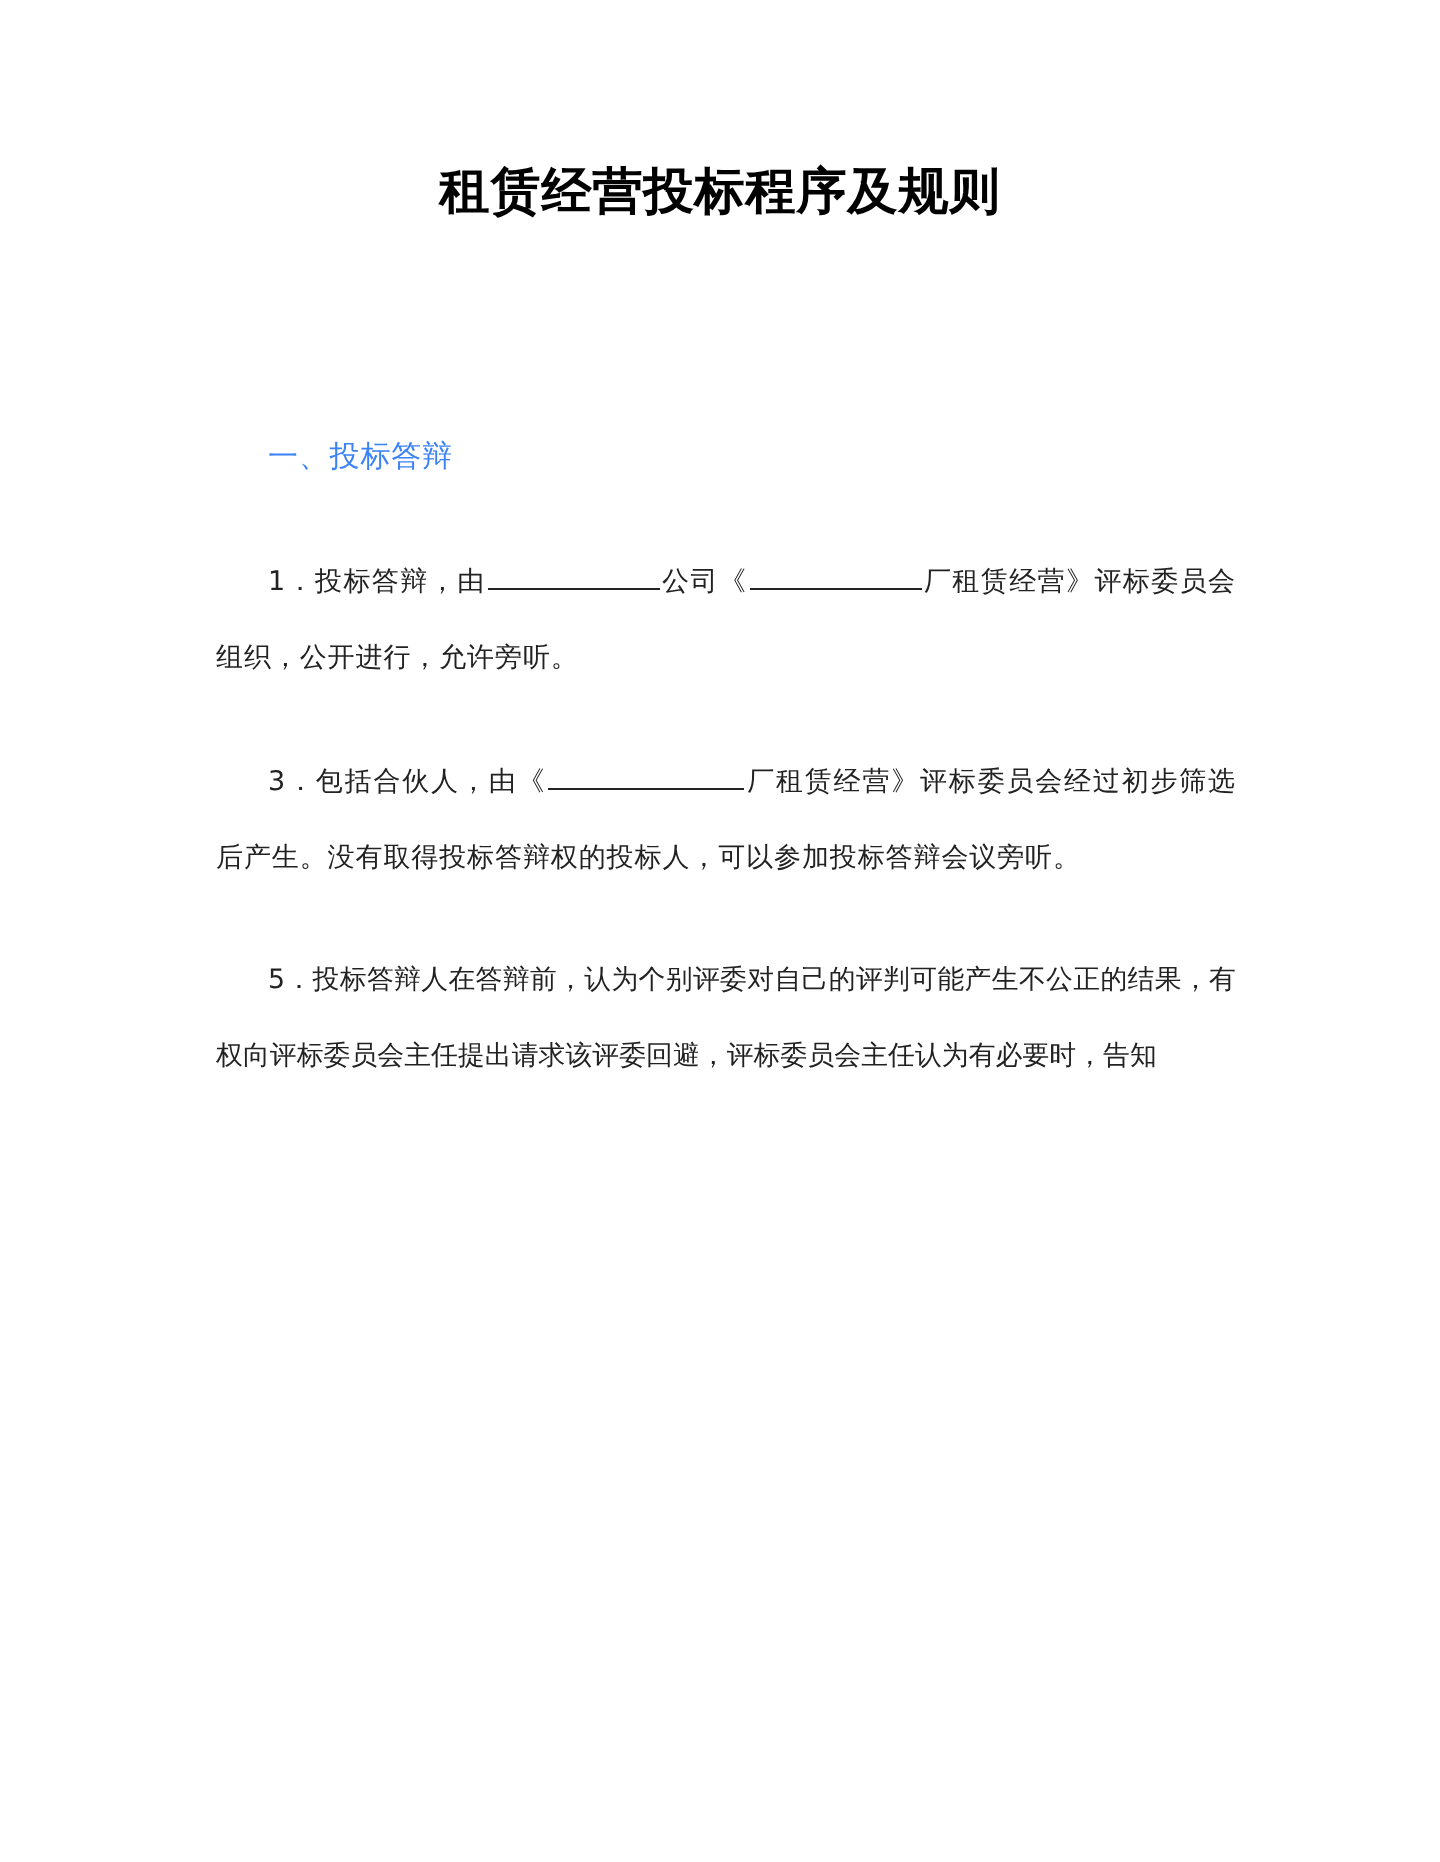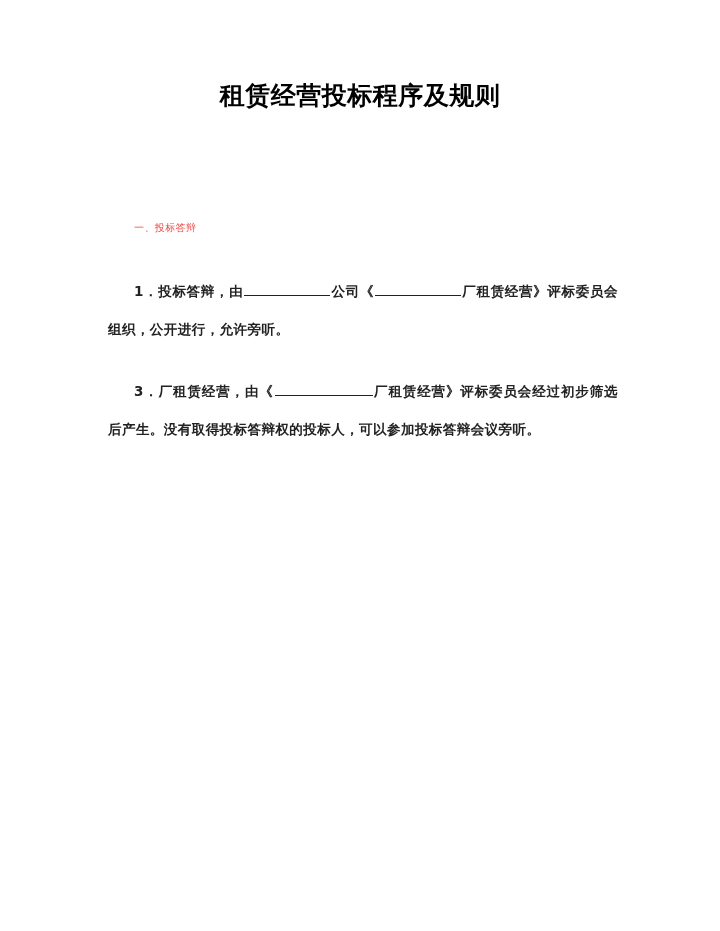--- a/index.html
+++ b/index.html
@@ -31,37 +31,36 @@
     line-height: 34px;
     white-space: nowrap;
   }
   .body-area {
     position: absolute;
     top: 218px;
     left: 108px;
     width: 510px;
   }
   .section-heading {
-    font-size: 10px;
-    color: #ef4444;
+    font-size: 15px;
+    color: #3b82f6;
     line-height: 20px;
     letter-spacing: 0.4px;
     text-indent: 26px;
     margin: 0 0 34px 0;
   }
   .para {
     font-size: 13.5px;
     color: #222222;
     line-height: 38px;
     letter-spacing: 0.45px;
     text-indent: 26px;
     margin: 0 0 24px 0;
     text-align: justify;
     text-justify: inter-character;
-    font-weight: bold;
   }
   .para.tight {
     letter-spacing: 0.05px;
     font-size: 13.4px;
   }
   .blank-line {
     display: inline-block;
     border-bottom: 1px solid #222222;
     vertical-align: baseline;
     height: 14px;
@@ -81,19 +80,22 @@
   <div class="body-area">
 
     <div class="section-heading">一、投标答辩</div>
 
     <p class="para">
       <span>1．</span><span>投标答辩，由</span><span class="blank-line bl-lg"></span><span>公司《</span><span class="blank-line bl-lg"></span><span>厂租赁经营》评标委员会组织，公开进行，允许旁听。</span>
     </p>
 
 
     <p class="para">
-      <span>3．</span><span>厂租赁经营，由《</span><span class="blank-line bl-xl"></span><span>厂租赁经营》评标委员会经过初步筛选后产生。没有取得投标答辩权的投标人，可以参加投标答辩会议旁听。</span>
+      <span>3．</span><span>包括合伙人，由《</span><span class="blank-line bl-xl"></span><span>厂租赁经营》评标委员会经过初步筛选后产生。没有取得投标答辩权的投标人，可以参加投标答辩会议旁听。</span>
     </p>
 
 
+    <p class="para tight">
+      <span>5．</span><span>投标答辩人在答辩前，认为个别评委对自己的评判可能产生不公正的结果，有权向评标委员会主任提出请求该评委回避，评标委员会主任认为有必要时，告知</span>
+    </p>
 
   </div>
 </div>
 
 </body></html>

